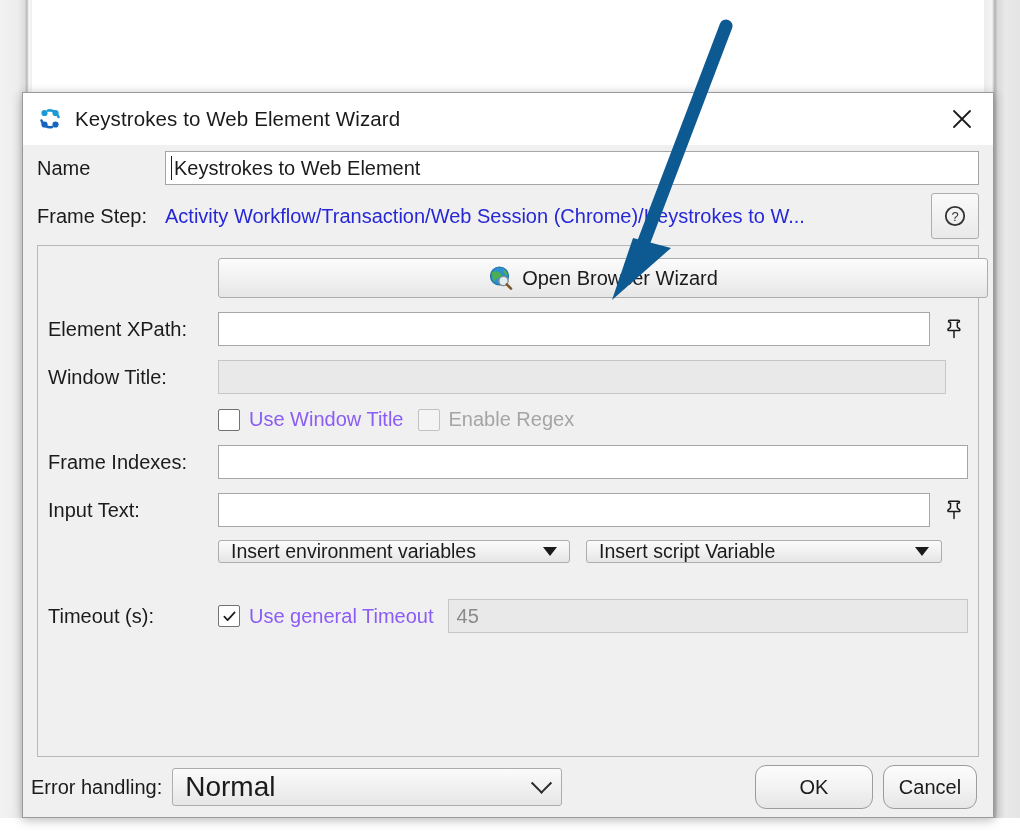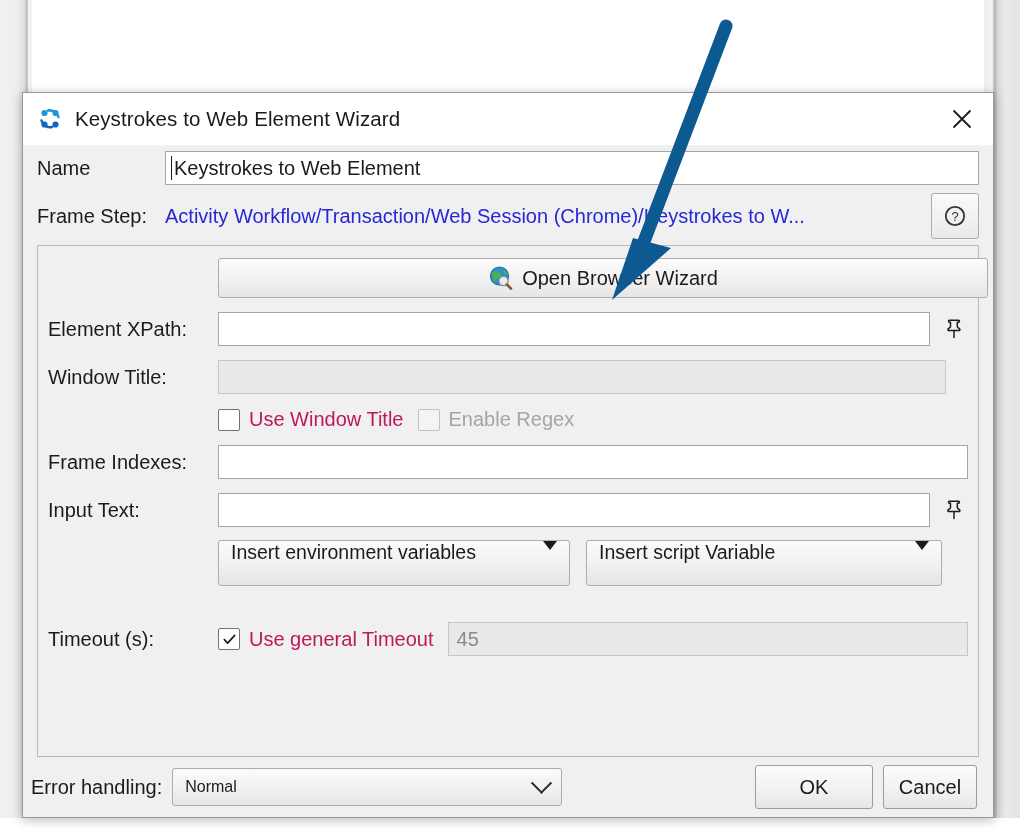--- a/index.html
+++ b/index.html
@@ -250,35 +250,36 @@
     border: 1.5px solid #737373;
     border-radius: 2px;
     background: #ffffff;
     box-sizing: border-box;
     display: flex;
     align-items: center;
     justify-content: center;
     flex: 0 0 auto;
   }
   .cb.dis { border-color: #c2c2c2; background: #f4f4f4; }
-  .cb-label { font-size: 20px; color: #be185d; white-space: nowrap; }
+  .cb-label { font-size: 20px; color: #8b5cf6; white-space: nowrap; }
   .cb-label.dis { color: #a5a5a5; }
 
   .dropdown-row {
     display: flex;
     gap: 16px;
     margin-top: 13px;
     padding-left: 170px;
   }
   .dd {
-    height: 46px;
+    height: 23px;
     border: 1px solid #adadad;
     border-radius: 3px;
     background: linear-gradient(to bottom, #fbfbfb 0%, #f1f1f1 50%, #e5e5e5 100%);
     display: flex;
+    align-items: center;
     justify-content: space-between;
     padding: 0 12px;
     font-size: 19.5px;
     color: #1b1b1b;
     box-sizing: border-box;
     cursor: default;
   }
   .dd.env { width: 352px; }
   .dd.env .dd-text { flex: 0 0 auto; }
   .dd.env .caret-tri { margin-left: 12px; }
@@ -329,36 +330,36 @@
   .err-select {
     width: 390px;
     height: 38px;
     border: 1px solid #adadad;
     border-radius: 3px;
     background: linear-gradient(to bottom, #fbfbfb 0%, #f1f1f1 50%, #e6e6e6 100%);
     display: flex;
     align-items: center;
     justify-content: space-between;
     padding: 0 12px;
-    font-size: 16px;
+    font-size: 28px;
     color: #1b1b1b;
     box-sizing: border-box;
     cursor: default;
   }
   .chev {
     width: 13px; height: 13px;
     border-right: 2px solid #2b2b2b;
     border-bottom: 2px solid #2b2b2b;
     transform: rotate(45deg) translate(-3px,-3px);
     flex: 0 0 auto;
   }
   .btn {
     height: 44px;
     border: 1px solid #9c9c9c;
-    border-radius: 3px;
+    border-radius: 11px;
     background: linear-gradient(to bottom, #fcfcfc 0%, #f3f3f3 50%, #e6e6e6 100%);
     display: flex;
     align-items: center;
     justify-content: center;
     font-size: 20px;
     color: #1b1b1b;
     box-sizing: border-box;
     cursor: default;
   }
   .btn.ok { width: 118px; margin-left: auto; }

